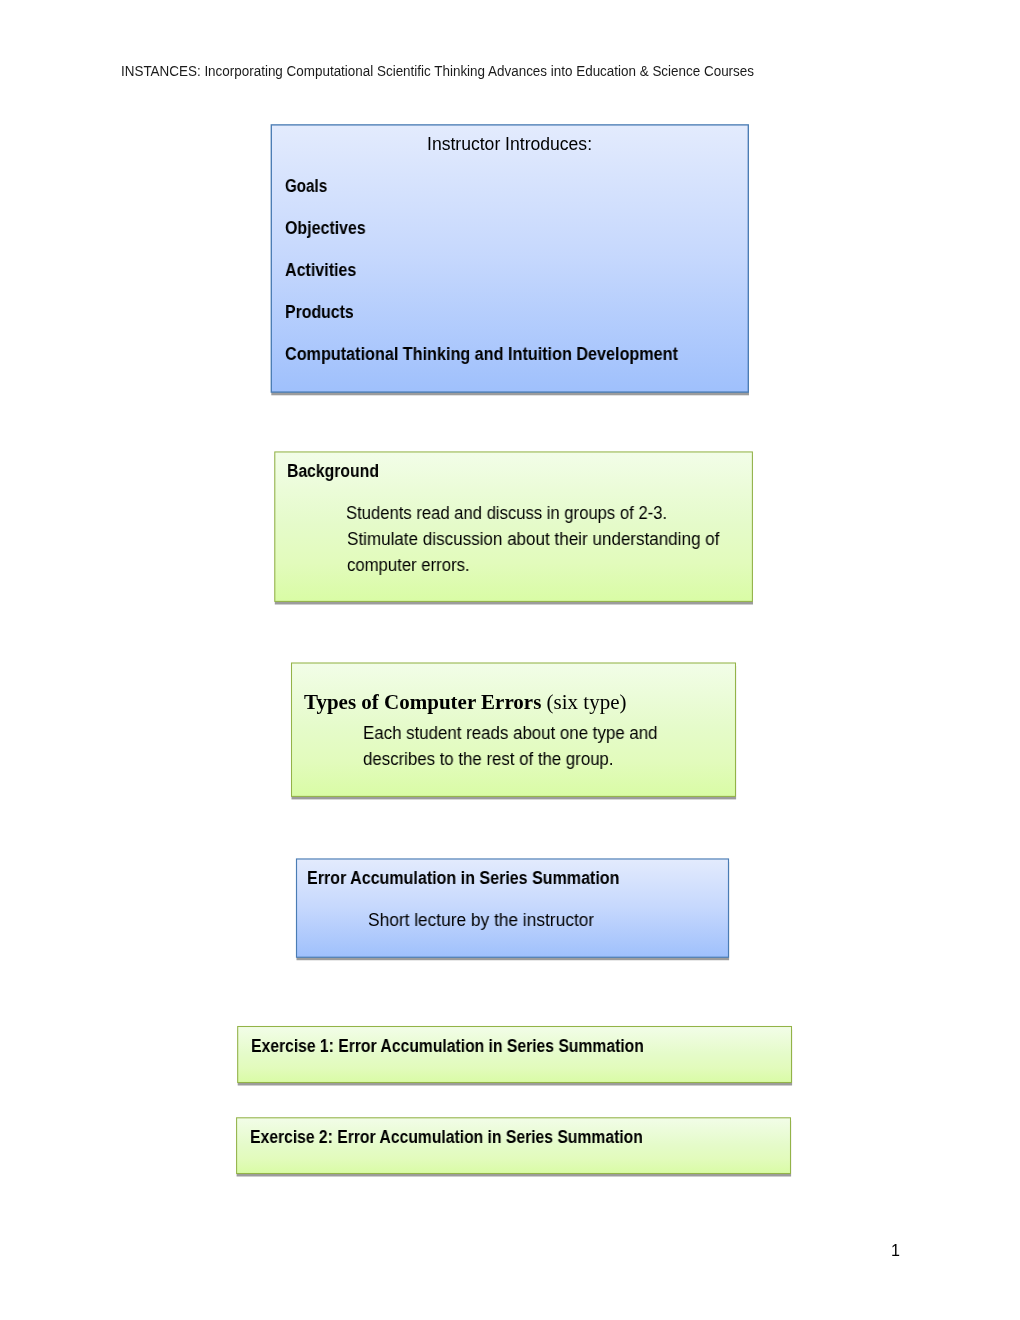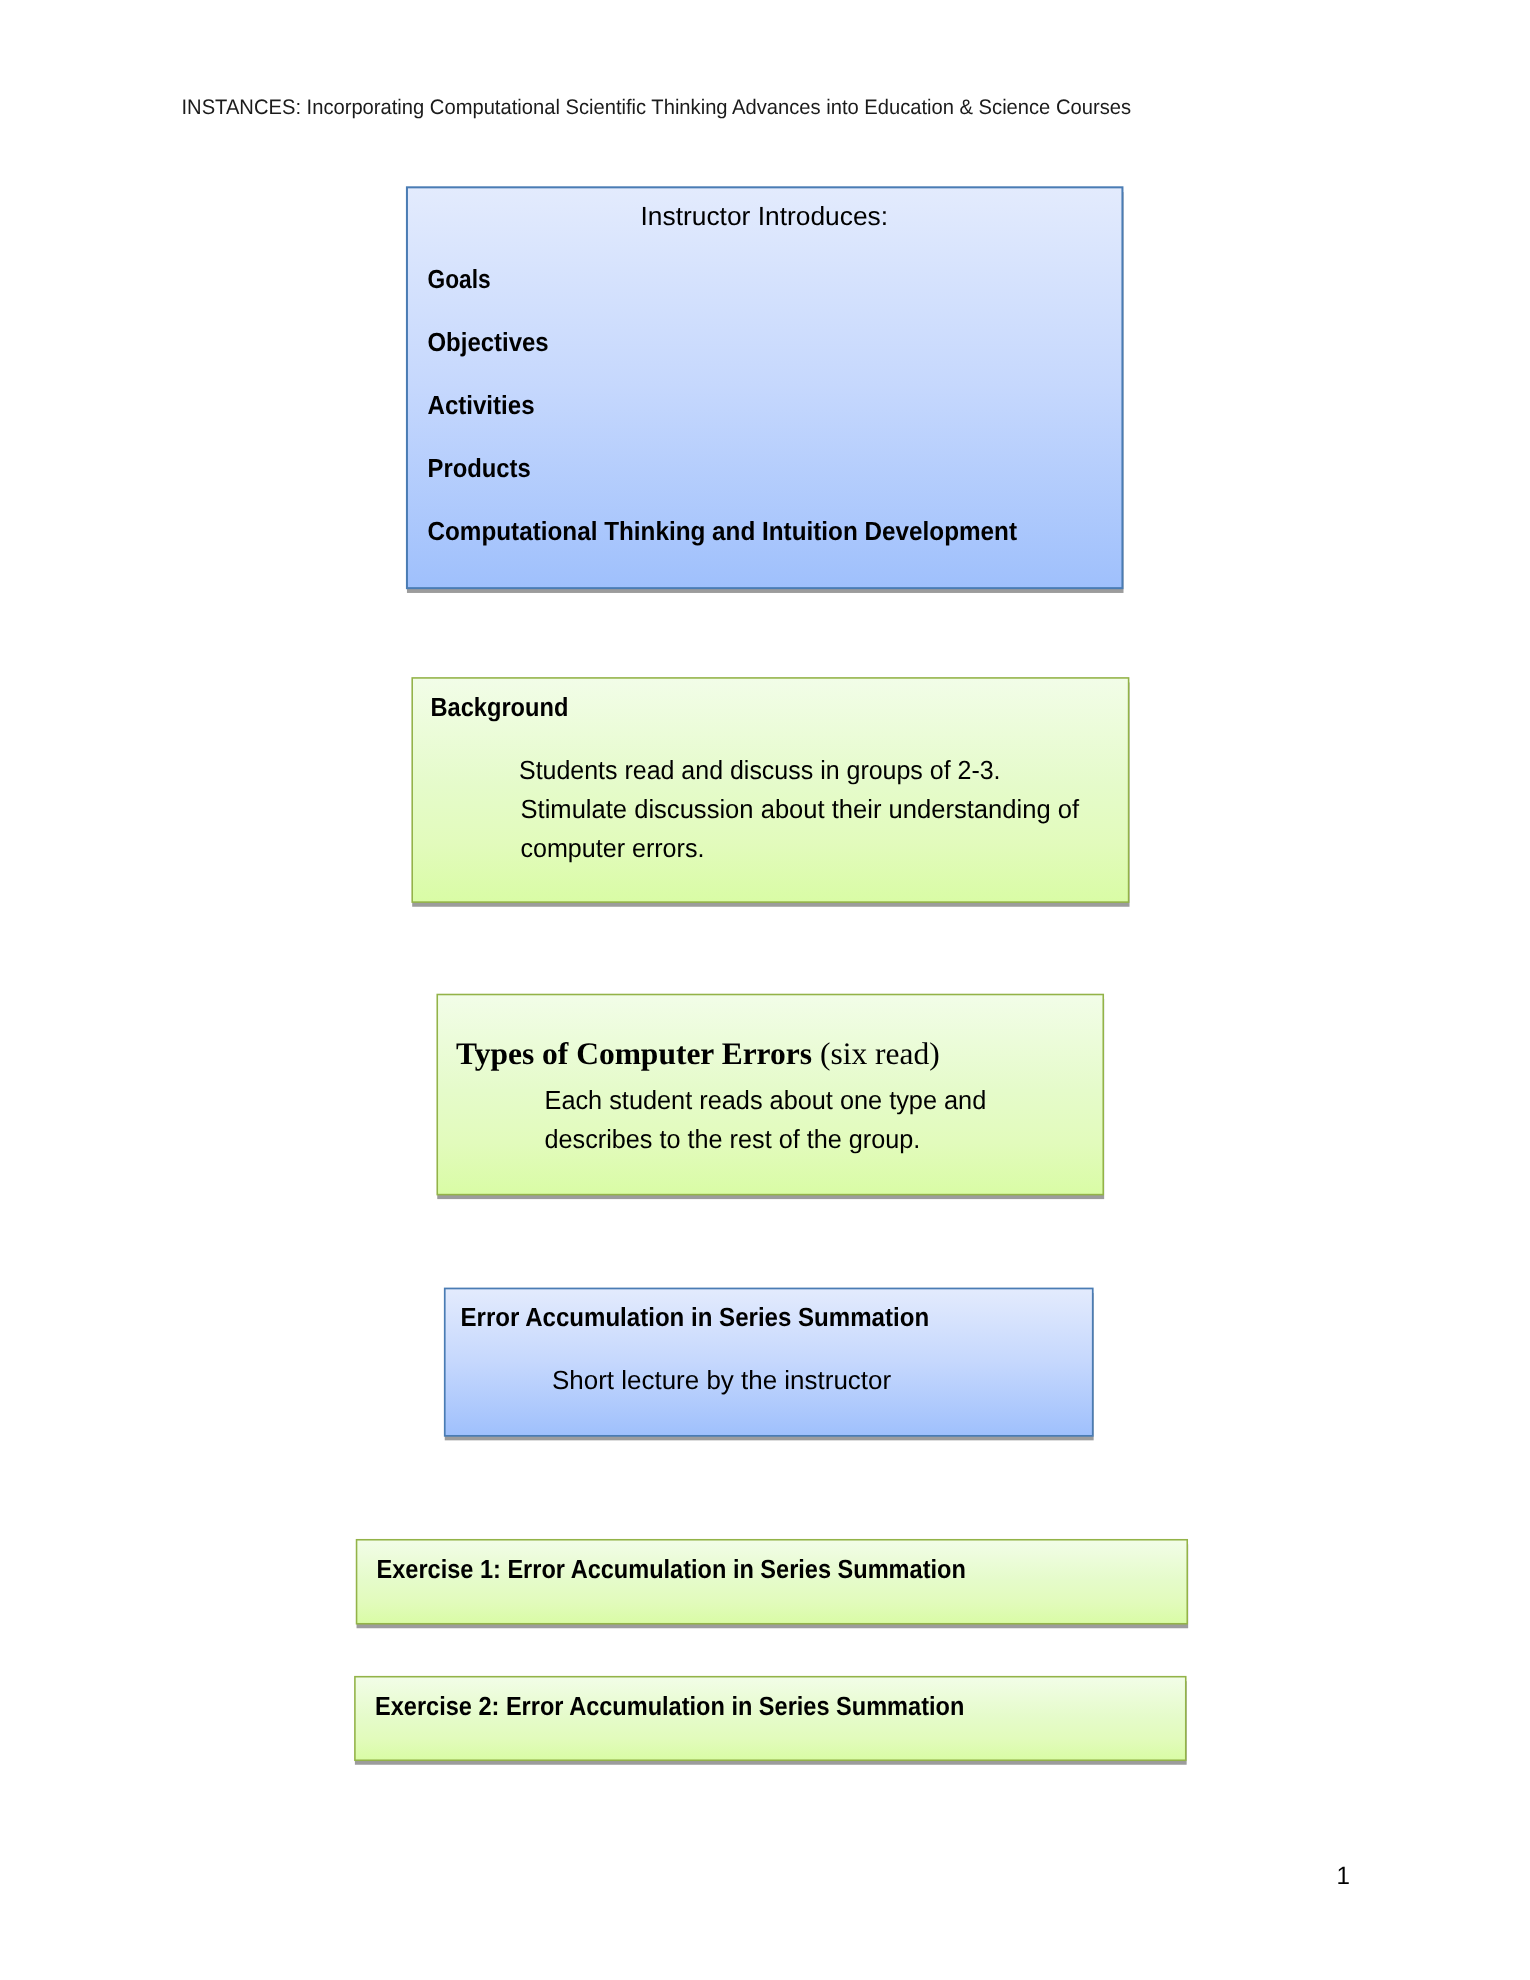--- a/index.html
+++ b/index.html
@@ -73,21 +73,21 @@
   </div>
 
   <div>
     <div class="t b" style="left:287.4px;top:463px;transform:scaleX(0.9);">Background</div>
     <div class="t" style="left:346.2px;top:504.5px;transform:scaleX(0.951);">Students read and discuss in groups of 2-3.</div>
     <div class="t" style="left:347.2px;top:530.5px;transform:scaleX(0.974);">Stimulate discussion about their understanding of</div>
     <div class="t" style="left:347.2px;top:556.5px;transform:scaleX(0.955);">computer errors.</div>
   </div>
 
   <div>
-    <div class="t ser" style="left:304.4px;top:691.5px;font-size:20.9px;line-height:20.9px;transform:scaleX(1.005) translateZ(0);"><span class="b">Types of Computer Errors</span><span> (six read)</span></div>
+    <div class="t ser" style="left:304.4px;top:691.5px;font-size:20.9px;line-height:20.9px;transform:scaleX(1.005) translateZ(0);"><span class="b">Types of Computer Errors</span><span> (six type)</span></div>
     <div class="t" style="left:362.6px;top:725.2px;transform:scaleX(0.964);">Each student reads about one type and</div>
     <div class="t" style="left:363.3px;top:751.2px;transform:scaleX(0.961);">describes to the rest of the group.</div>
   </div>
 
   <div>
     <div class="t b" style="left:307.3px;top:870.1px;transform:scaleX(0.917);">Error Accumulation in Series Summation</div>
     <div class="t" style="left:368.2px;top:911.8px;transform:scaleX(0.989);">Short lecture by the instructor</div>
   </div>
 
   <div>

